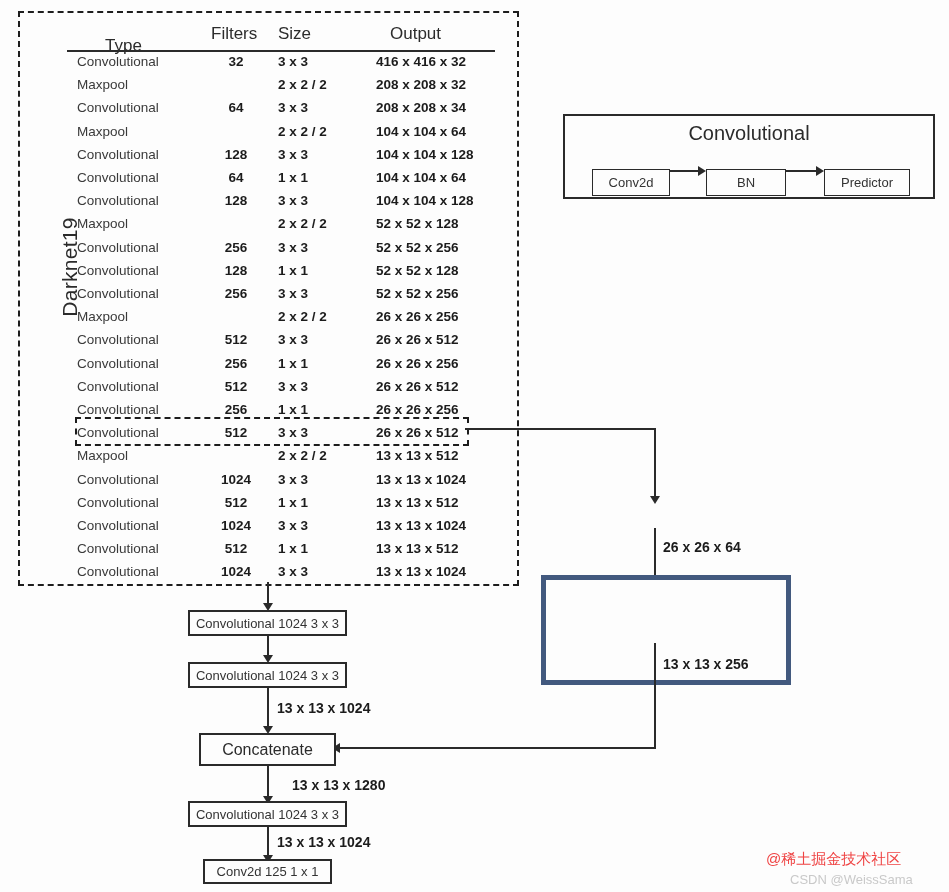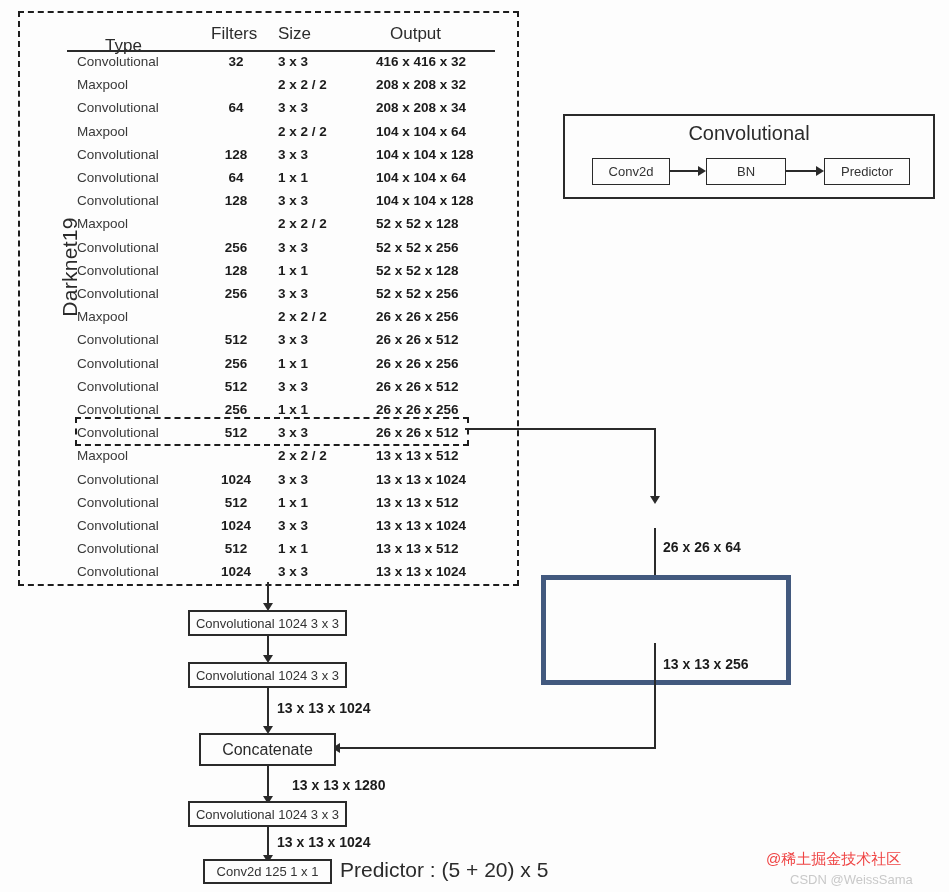--- a/index.html
+++ b/index.html
@@ -28,21 +28,21 @@
 
   .row-highlight{position:absolute;border:2px dashed #1d1d1d;}
 
   
   .fbox{
     position:absolute;border:2px solid #2a2a2a;background:#fdfdfd;
     display:flex;align-items:center;justify-content:center;
     font-size:13px;color:#333;white-space:nowrap;box-sizing:border-box;
   }
   .fbox.big{font-size:16px;color:#2b2b2b;}
-  .fbox.thin{border-width:1.5px;}
+  .fbox.thin{border-width:1.5px;margin-top:11px;}
 
   .sublabel{position:absolute;font-size:14px;font-weight:bold;color:#1c1c1c;white-space:nowrap;}
   .predictor{position:absolute;font-size:21px;color:#2b2b2b;white-space:nowrap;}
 
   
   .panel{position:absolute;border:2px solid #2a2a2a;background:#fdfdfd;box-sizing:border-box;}
   .panel-title{position:absolute;width:100%;text-align:center;font-size:20px;color:#2b2b2b;}
 
   
   .bluebox{position:absolute;border:5px solid #42597e;background:#fdfdfd;box-sizing:border-box;}
@@ -267,18 +267,17 @@
   <div class="arw-d" style="left:263px;top:796px;"></div>
 
   <div class="fbox" style="left:188px;top:801px;width:159px;height:26px;">Convolutional   1024  3 x 3</div>
 
   <div class="ln-v" style="left:267px;top:827px;height:33px;"></div>
   <div class="sublabel" style="left:277px;top:834px;">13 x 13 x 1024</div>
   <div class="arw-d" style="left:263px;top:855px;"></div>
 
   <div class="fbox" style="left:203px;top:859px;width:129px;height:25px;">Conv2d   125  1 x 1</div>
 
-  <div class="predictor" style="left:340px;top:858px;">Predictor : (5 + 20) x 5</div>
 
   <div class="wm1" style="left:766px;top:850px;">@稀土掘金技术社区</div>
   <div class="wm2" style="left:790px;top:872px;">CSDN @WeissSama</div>
 
 </div>
 
 </body></html>

